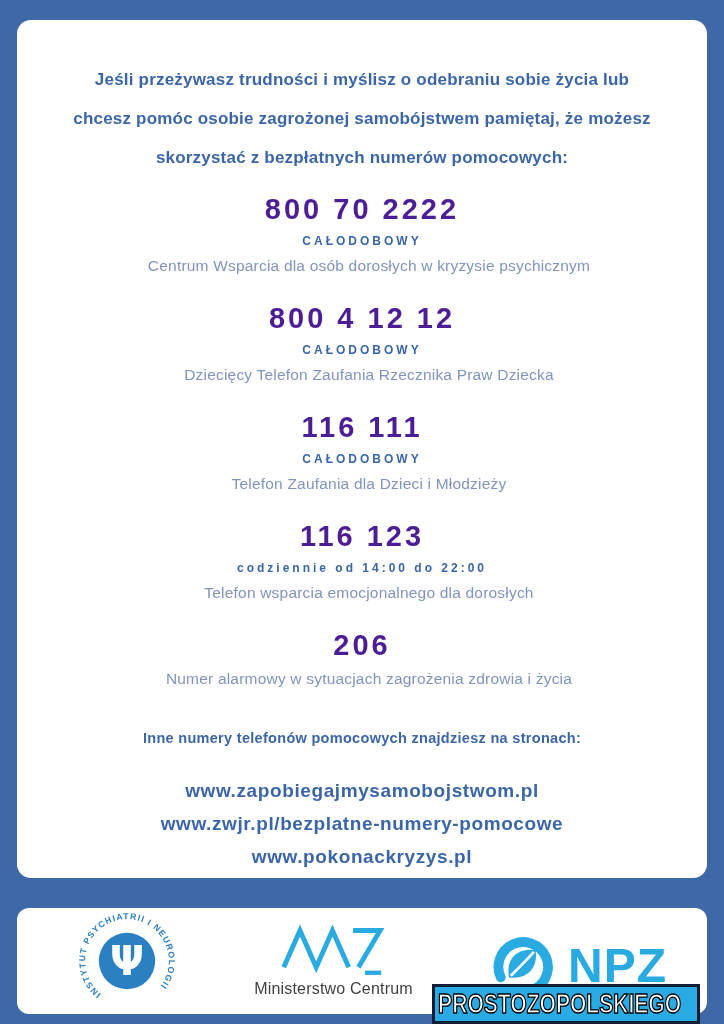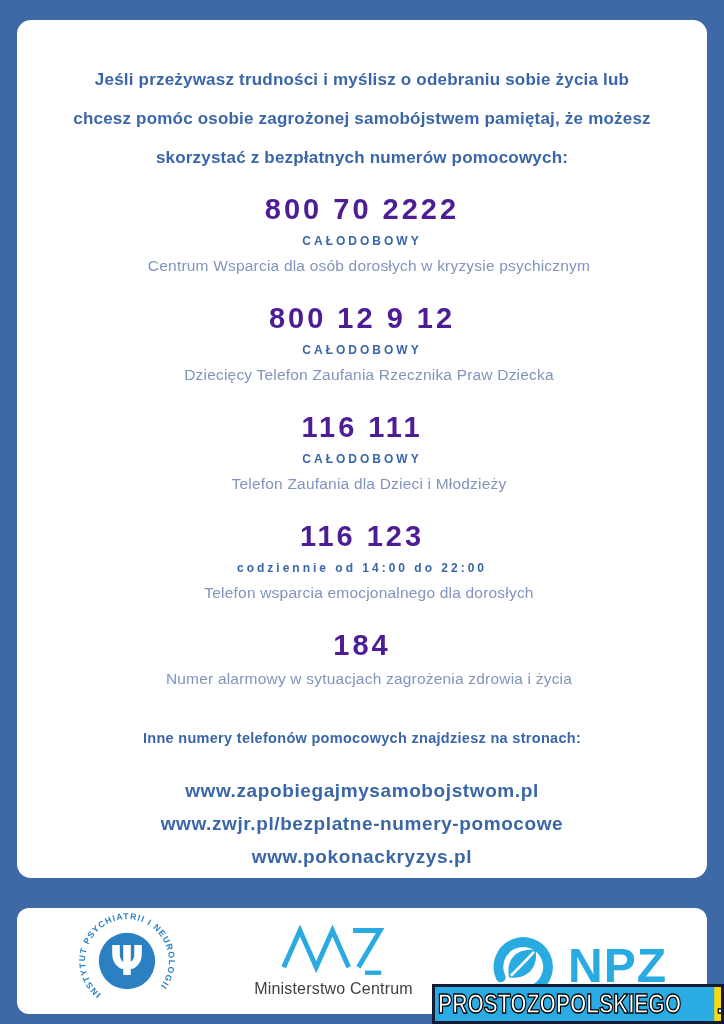--- a/index.html
+++ b/index.html
@@ -87,21 +87,21 @@
   .npz-word{
     font-size:48px;font-weight:bold;color:#29abe2;letter-spacing:1px;margin-left:8px;
     line-height:48px;
   }
   .npz-sub{
     font-size:8.5px;font-weight:bold;color:#3a3a3c;letter-spacing:1.1px;margin-top:2px;
     white-space:nowrap;
   }
   .watermark{
     position:absolute;
-    left:432px; top:984px; width:292px; height:40px;
+    left:432px; top:984px; width:268px; height:40px;
     background:#2aabe3;
     border:3px solid #121c34;
     box-sizing:border-box;
     display:flex;
     align-items:stretch;
     justify-content:flex-start;
     z-index:10;
     overflow:hidden;
   }
   .wm-main{
@@ -139,39 +139,39 @@
       <div class="intro-line">skorzystać z bezpłatnych numerów pomocowych:</div>
     </div>
 
     <div class="hotline">
       <div class="hotline-number">800 70 2222</div>
       <div class="hotline-availability">CAŁODOBOWY</div>
       <div class="hotline-description">Centrum Wsparcia dla osób dorosłych w kryzysie psychicznym</div>
     </div>
 
     <div class="hotline">
-      <div class="hotline-number">800 12 9 12</div>
+      <div class="hotline-number">800 4 12 12</div>
       <div class="hotline-availability">CAŁODOBOWY</div>
       <div class="hotline-description">Dziecięcy Telefon Zaufania Rzecznika Praw Dziecka</div>
     </div>
 
     <div class="hotline">
       <div class="hotline-number">116 111</div>
       <div class="hotline-availability">CAŁODOBOWY</div>
       <div class="hotline-description">Telefon Zaufania dla Dzieci i Młodzieży</div>
     </div>
 
     <div class="hotline">
       <div class="hotline-number">116 123</div>
       <div class="hotline-availability">codziennie od 14:00 do 22:00</div>
       <div class="hotline-description">Telefon wsparcia emocjonalnego dla dorosłych</div>
     </div>
 
     <div class="hotline last">
-      <div class="hotline-number">184</div>
+      <div class="hotline-number">206</div>
       <div class="hotline-description">Numer alarmowy w sytuacjach zagrożenia zdrowia i życia</div>
     </div>
 
     <div class="more-info">Inne numery telefonów pomocowych znajdziesz na stronach:</div>
 
     <div>
       <div class="website">www.zapobiegajmysamobojstwom.pl</div>
       <div class="website">www.zwjr.pl/bezplatne-numery-pomocowe</div>
       <div class="website">www.pokonackryzys.pl</div>
     </div>

